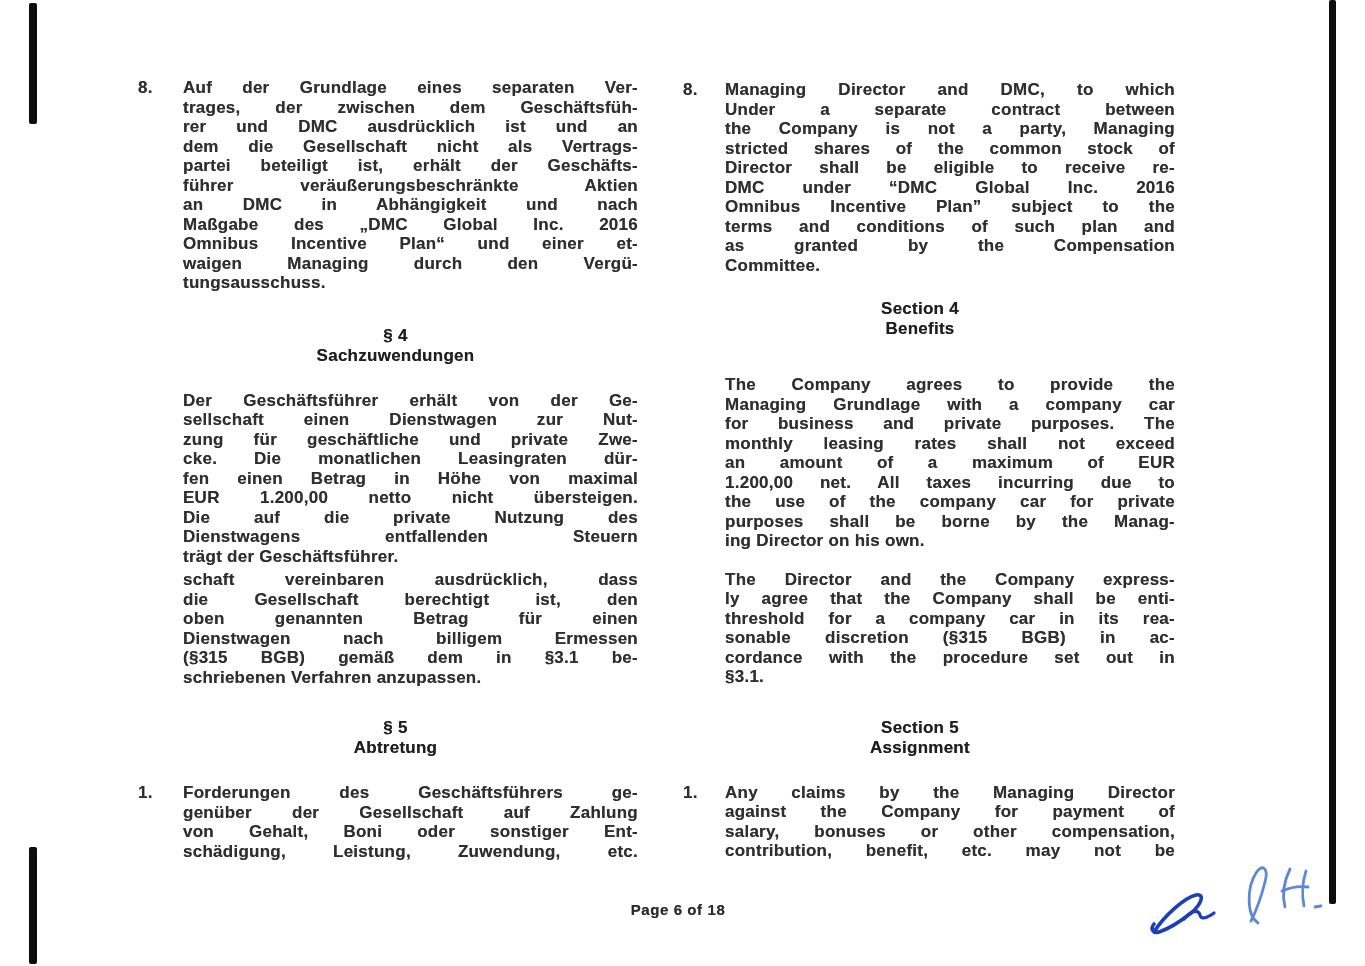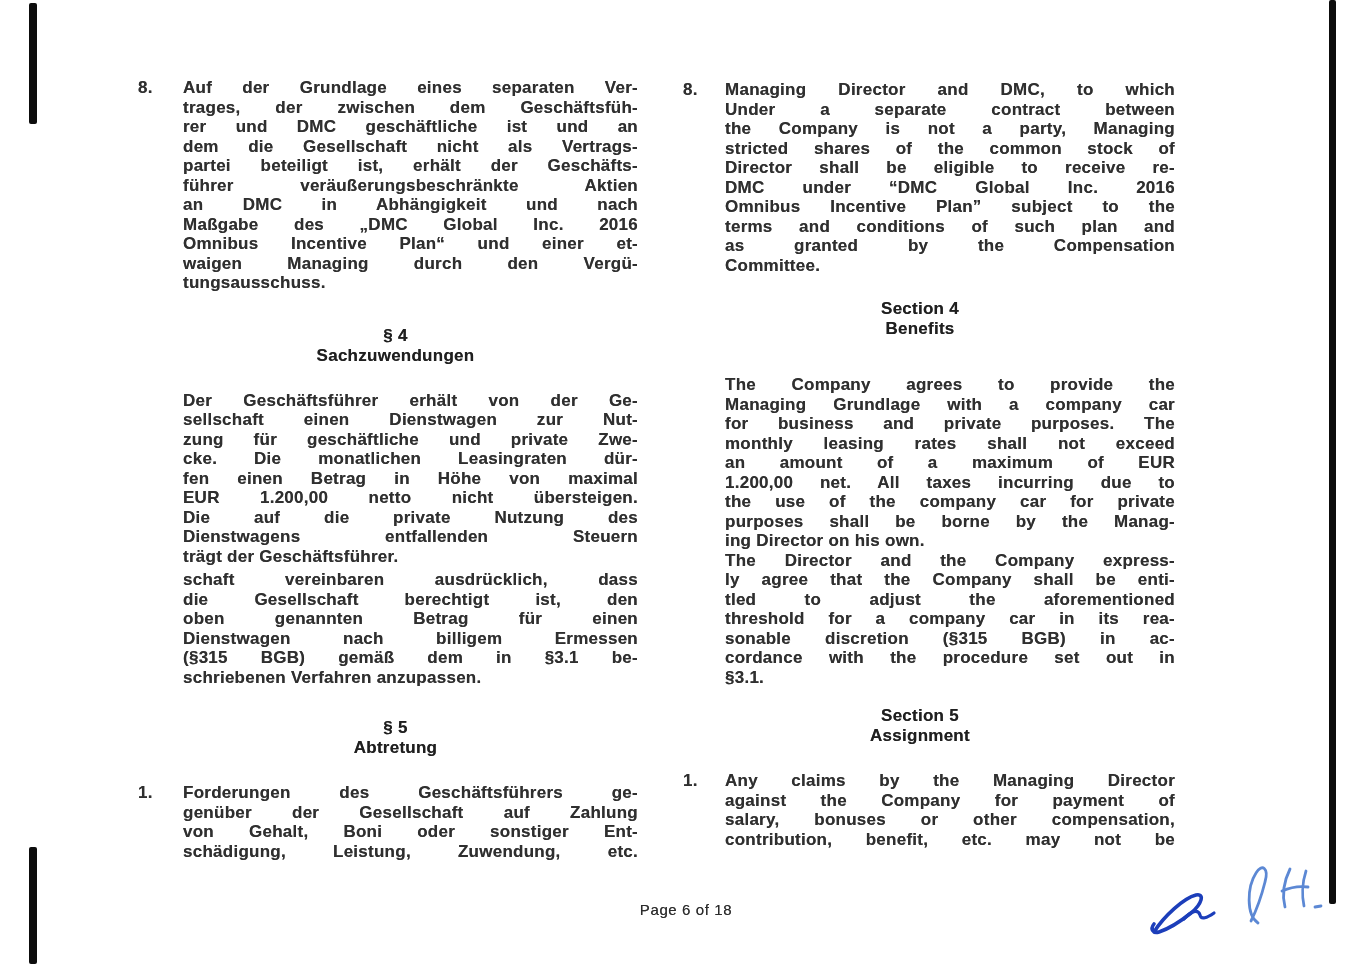--- a/index.html
+++ b/index.html
@@ -51,30 +51,30 @@
 
   
   #de-h4    { margin-top: 33px; }
   #de-p1    { margin-top: 25px; }
   #de-p2    { margin-top: 4px;  }
   #de-h5    { margin-top: 31px; }
   #de-item1 { margin-top: 25px; }
 
   #en-h4    { margin-top: 24px; }
   #en-p1    { margin-top: 36px; }
-  #en-p2    { margin-top: 0;  }
-  #en-h5    { margin-top: 19px; }
+  #en-p2    { margin-top: 19px;  }
+  #en-h5    { margin-top: 31px; }
   #en-item1 { margin-top: 25px; }
 
   .footer {
     position: absolute;
-    left: 16px; top: 901px; width: 1340px;
+    left: 8px; top: 901px; width: 1340px;
     text-align: center;
     font-size: 15px;
-    font-weight: 400;
+    font-weight: 700;
     letter-spacing: 0.04em;
     color: #2c2c2c;
     text-shadow: 0 0 0.4px rgba(44,44,44,0.7);
   }
 
   
   .scan-mark { position: absolute; background: #0d0d0d; border-radius: 2px; }
   #mark-left-top    { left: 29px;   top: 3px;   width: 8px; height: 121px; }
   #mark-left-bottom { left: 29px;   top: 847px; width: 8px; height: 117px; }
   #mark-right       { left: 1329px; top: 0;     width: 7px; height: 904px; }
@@ -91,21 +91,21 @@
   <div class="scan-mark" id="mark-left-top"></div>
   <div class="scan-mark" id="mark-left-bottom"></div>
   <div class="scan-mark" id="mark-right"></div>
 
   <div class="col" id="col-de">
     <div class="numbered" id="de-item8">
       <div class="num">8.</div>
       <div class="body">
           <div class="jline">Auf der Grundlage eines separaten Ver-</div>
           <div class="jline">trages, der zwischen dem Geschäftsfüh-</div>
-          <div class="jline">rer und DMC geschäftliche ist und an</div>
+          <div class="jline">rer und DMC ausdrücklich ist und an</div>
           <div class="jline">dem die Gesellschaft nicht als Vertrags-</div>
           <div class="jline">partei beteiligt ist, erhält der Geschäfts-</div>
           <div class="jline">führer veräußerungsbeschränkte Aktien</div>
           <div class="jline">an DMC in Abhängigkeit und nach</div>
           <div class="jline">Maßgabe des „DMC Global Inc. 2016</div>
           <div class="jline">Omnibus Incentive Plan“ und einer et-</div>
           <div class="jline">waigen Managing durch den Vergü-</div>
           <div class="jline last">tungsausschuss.</div>
         </div>
     </div>
@@ -182,21 +182,20 @@
         <div class="jline">an amount of a maximum of EUR</div>
         <div class="jline">1.200,00 net. All taxes incurring due to</div>
         <div class="jline">the use of the company car for private</div>
         <div class="jline">purposes shall be borne by the Manag-</div>
         <div class="jline last">ing Director on his own.</div>
       </div>
 
     <div class="para" id="en-p2">
         <div class="jline">The Director and the Company express-</div>
         <div class="jline">ly agree that the Company shall be enti-</div>
-        <div class="jline">tled to adjust the aforementioned</div>
         <div class="jline">threshold for a company car in its rea-</div>
         <div class="jline">sonable discretion (§315 BGB) in ac-</div>
         <div class="jline">cordance with the procedure set out in</div>
         <div class="jline last">§3.1.</div>
       </div>
 
     <div class="heading" id="en-h5">
       <div>Section 5</div>
       <div>Assignment</div>
     </div>

